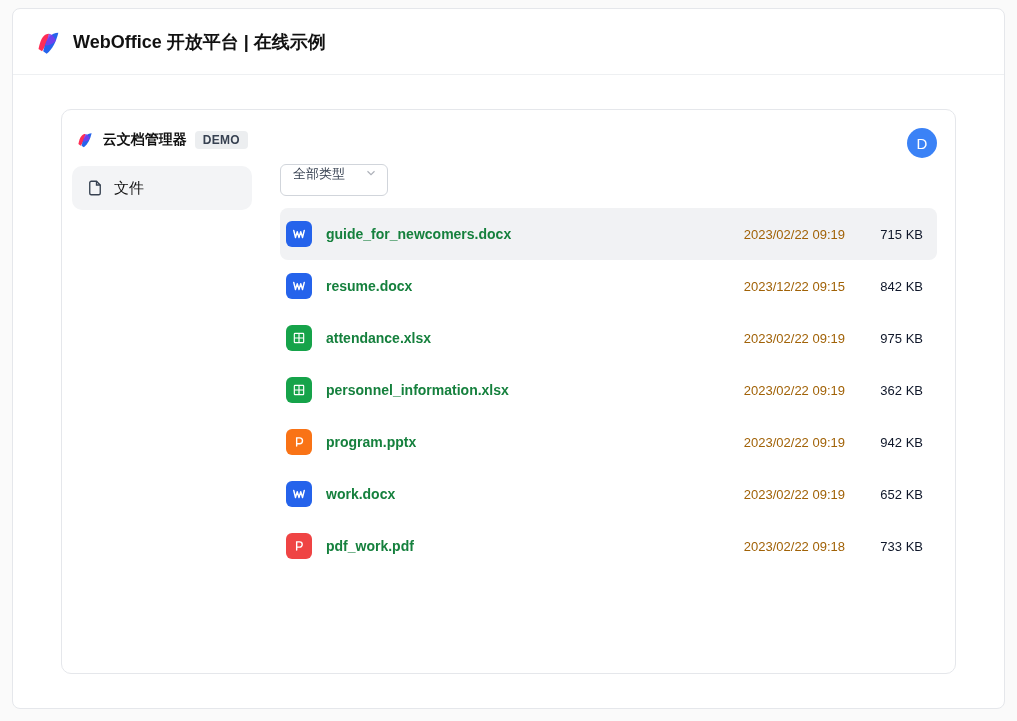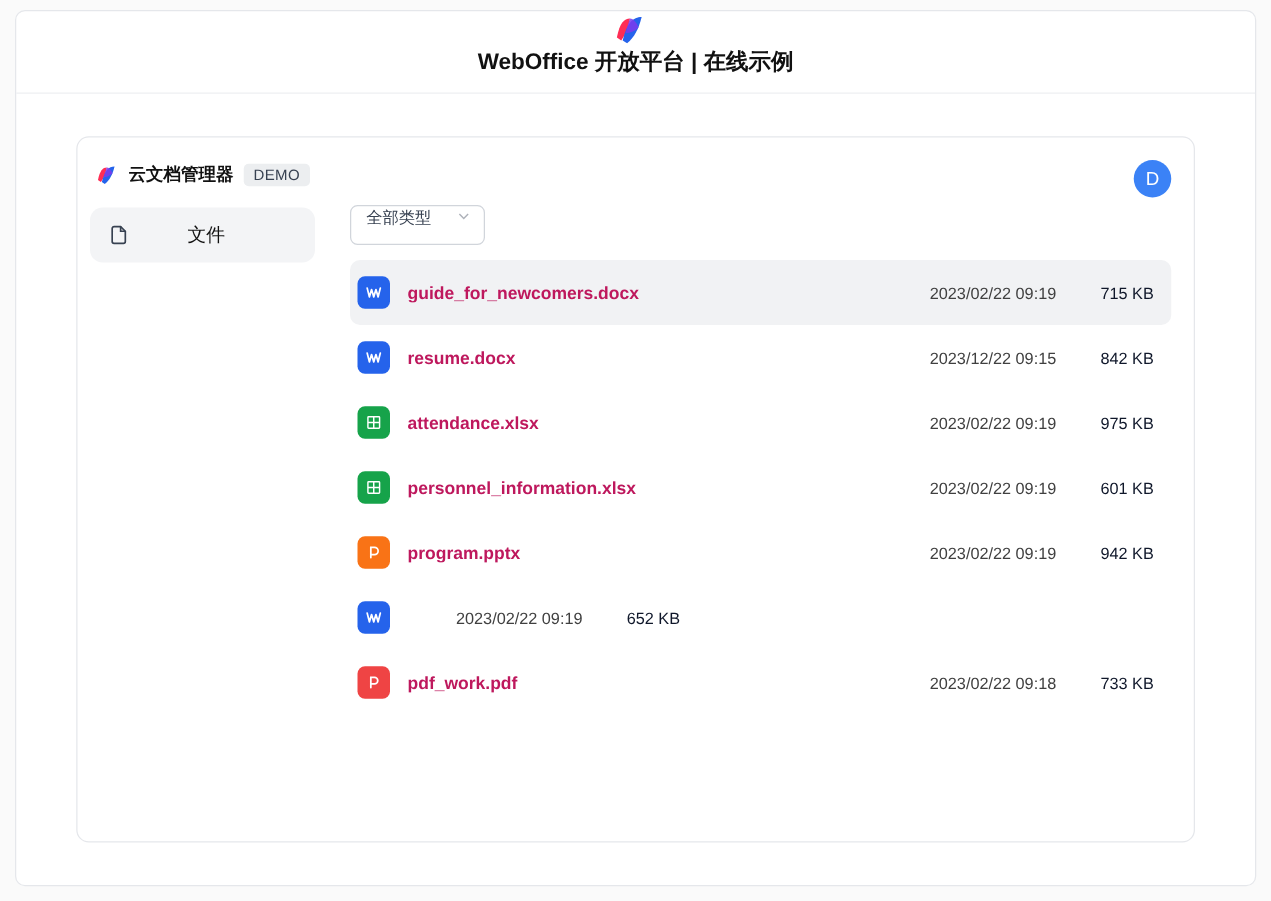--- a/index.html
+++ b/index.html
@@ -25,21 +25,20 @@
     flex-direction: column;
   }
 
   
   .topbar {
     height: 66px;
     display: flex;
     align-items: center;
     padding: 0 22px;
     border-bottom: 1px solid #eef0f2;
-    flex-direction: column;
   }
   .topbar .logo {
     width: 28px; height: 28px; flex: 0 0 auto;
     margin-right: 10px;
   }
   .topbar .title {
     font-size: 18px;
     font-weight: 700;
     color: #111;
   }
@@ -79,37 +78,36 @@
     width: 20px; height: 20px; margin-right: 8px;
   }
   .sb-header .sb-title {
     font-weight: 700;
     font-size: 14px;
   }
   .demo-badge {
     margin-left: 8px;
     background: #eceef0;
     color: #374151;
-    font-weight: 400;
+    font-weight: 700;
     font-size: 12px;
     padding: 2px 8px;
     border-radius: 4px;
     letter-spacing: .3px;
   }
   .sb-item {
     display: flex;
     align-items: center;
     height: 44px;
     padding: 0 14px;
     border-radius: 10px;
     background: #f3f4f6;
     color: #111;
     font-size: 15px;
     cursor: pointer;
-    gap: 36px;
   }
   .sb-item .sb-icon {
     width: 18px; height: 18px; margin-right: 10px;
     display: inline-flex; align-items: center; justify-content: center;
   }
 
   
   .main {
     flex: 1;
     position: relative;
@@ -186,27 +184,27 @@
   }
   .ftype svg { width: 14px; height: 14px; }
   .ftype.docx { background: #2563eb; }
   .ftype.xlsx { background: #16a34a; }
   .ftype.pptx { background: #f97316; }
   .ftype.pdf  { background: #ef4444; }
   .file-name {
     flex: 1;
     font-size: 14px;
     font-weight: 600;
-    color: #be185d;
+    color: #15803d;
     white-space: nowrap; overflow: hidden; text-overflow: ellipsis;
   }
   .file-date {
     width: 140px;
     font-size: 13px;
-    color: #404040;
+    color: #a16207;
     text-align: right;
   }
   .file-size {
     width: 78px;
     font-size: 13px;
     color: #0f172a;
     text-align: right;
   }
 
   
@@ -304,38 +302,39 @@
             </div>
             <div class="file-row">
               <span class="ftype xlsx">
                 <svg viewBox="0 0 24 24" fill="none" stroke="#fff" stroke-width="2">
                   <rect x="4" y="4" width="16" height="16" rx="1"></rect>
                   <path d="M4 12h16M12 4v16"></path>
                 </svg>
               </span>
               <span class="file-name">personnel_information.xlsx</span>
               <span class="file-date">2023/02/22 09:19</span>
-              <span class="file-size">601 KB</span>
+              <span class="file-size">362 KB</span>
             </div>
             <div class="file-row">
               <span class="ftype pptx">
                 <svg viewBox="0 0 24 24" fill="none" stroke="#fff" stroke-width="2.4" stroke-linecap="round">
                   <path d="M8 19V5h5a5 5 0 0 1 0 10H8"></path>
                 </svg>
               </span>
               <span class="file-name">program.pptx</span>
               <span class="file-date">2023/02/22 09:19</span>
               <span class="file-size">942 KB</span>
             </div>
             <div class="file-row">
               <span class="ftype docx">
                 <svg viewBox="0 0 24 24">
                   <path d="M3 6 L6 18 L9 8 L12 18 L15 8 L18 18 L21 6" fill="none" stroke="#fff" stroke-width="2.4" stroke-linejoin="round" stroke-linecap="round"></path>
                 </svg>
               </span>
+              <span class="file-name">work.docx</span>
               <span class="file-date">2023/02/22 09:19</span>
               <span class="file-size">652 KB</span>
             </div>
             <div class="file-row">
               <span class="ftype pdf">
                 <svg viewBox="0 0 24 24" fill="none" stroke="#fff" stroke-width="2.4" stroke-linecap="round">
                   <path d="M8 19V5h5a4.5 4.5 0 0 1 0 9H8"></path>
                 </svg>
               </span>
               <span class="file-name">pdf_work.pdf</span>

